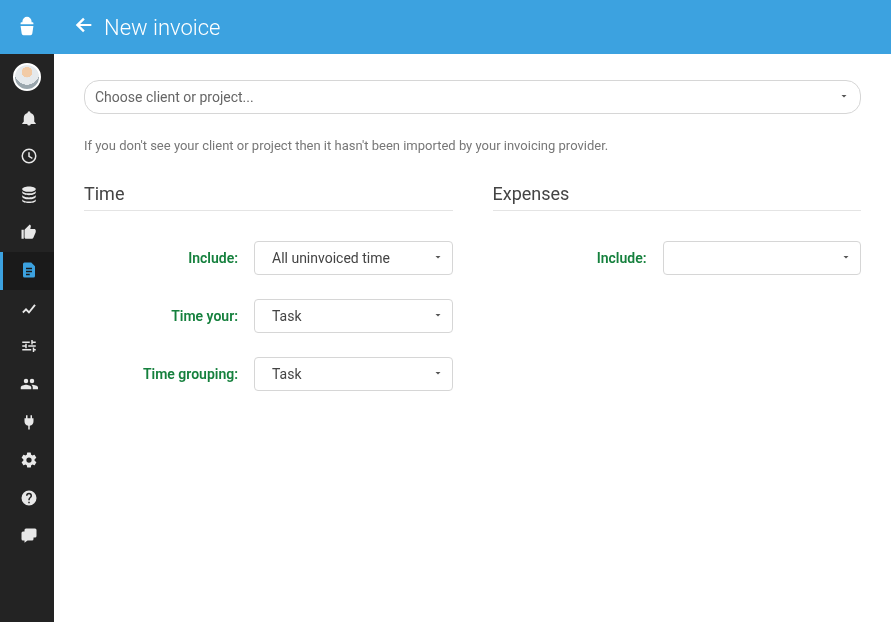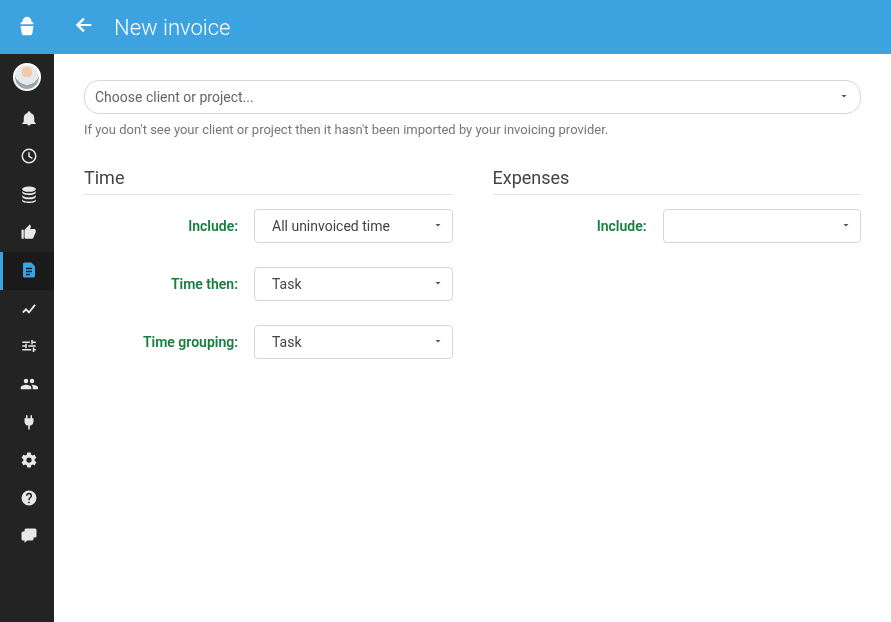--- a/index.html
+++ b/index.html
@@ -66,21 +66,21 @@
   .main { flex: 1; display: flex; flex-direction: column; min-width: 0; }
 
   
   .header {
     height: 54px;
     background: #3ca2e0;
     color: #fff;
     display: flex;
     align-items: center;
     padding: 0 18px;
-    gap: 18px;
+    gap: 8px;
     font-size: 22px;
     font-weight: 300;
   }
   .header .back-btn {
     display: flex;
     align-items: center;
     justify-content: center;
     width: 24px; height: 24px;
     cursor: pointer;
   }
@@ -106,34 +106,34 @@
     position: relative;
     cursor: pointer;
   }
   .client-select .caret {
     position: absolute;
     right: 10px; top: 50%; transform: translateY(-50%);
   }
   .caret svg { fill: #555; }
 
   .hint {
-    margin-top: 8px;
+    margin-top: 24px;
     color: #777;
     font-size: 13px;
   }
 
   .columns { display: flex; gap: 40px; margin-top: 30px; }
   .col { flex: 1; min-width: 0; }
   .section-title {
     font-size: 18px;
     font-weight: 400;
     color: #444;
     padding-bottom: 6px;
     border-bottom: 1px solid #e4e4e4;
-    margin-bottom: 14px;
+    margin-bottom: 30px;
   }
 
   .field-row {
     display: flex;
     align-items: center;
     margin-bottom: 24px;
   }
   .field-label {
     width: 170px;
     text-align: right;
@@ -294,21 +294,21 @@
               <span>All uninvoiced time</span>
               <span class="caret">
                 <svg width="12" height="12" viewBox="0 0 24 24">
                     <path d="M7 10l5 5 5-5z"></path>
                   </svg>
               </span>
             </div>
           </div>
 
           <div class="field-row">
-            <div class="field-label">Time then:</div>
+            <div class="field-label">Time your:</div>
             <div class="select">
               <span>Task</span>
               <span class="caret">
                 <svg width="12" height="12" viewBox="0 0 24 24">
                     <path d="M7 10l5 5 5-5z"></path>
                   </svg>
               </span>
             </div>
           </div>
 

